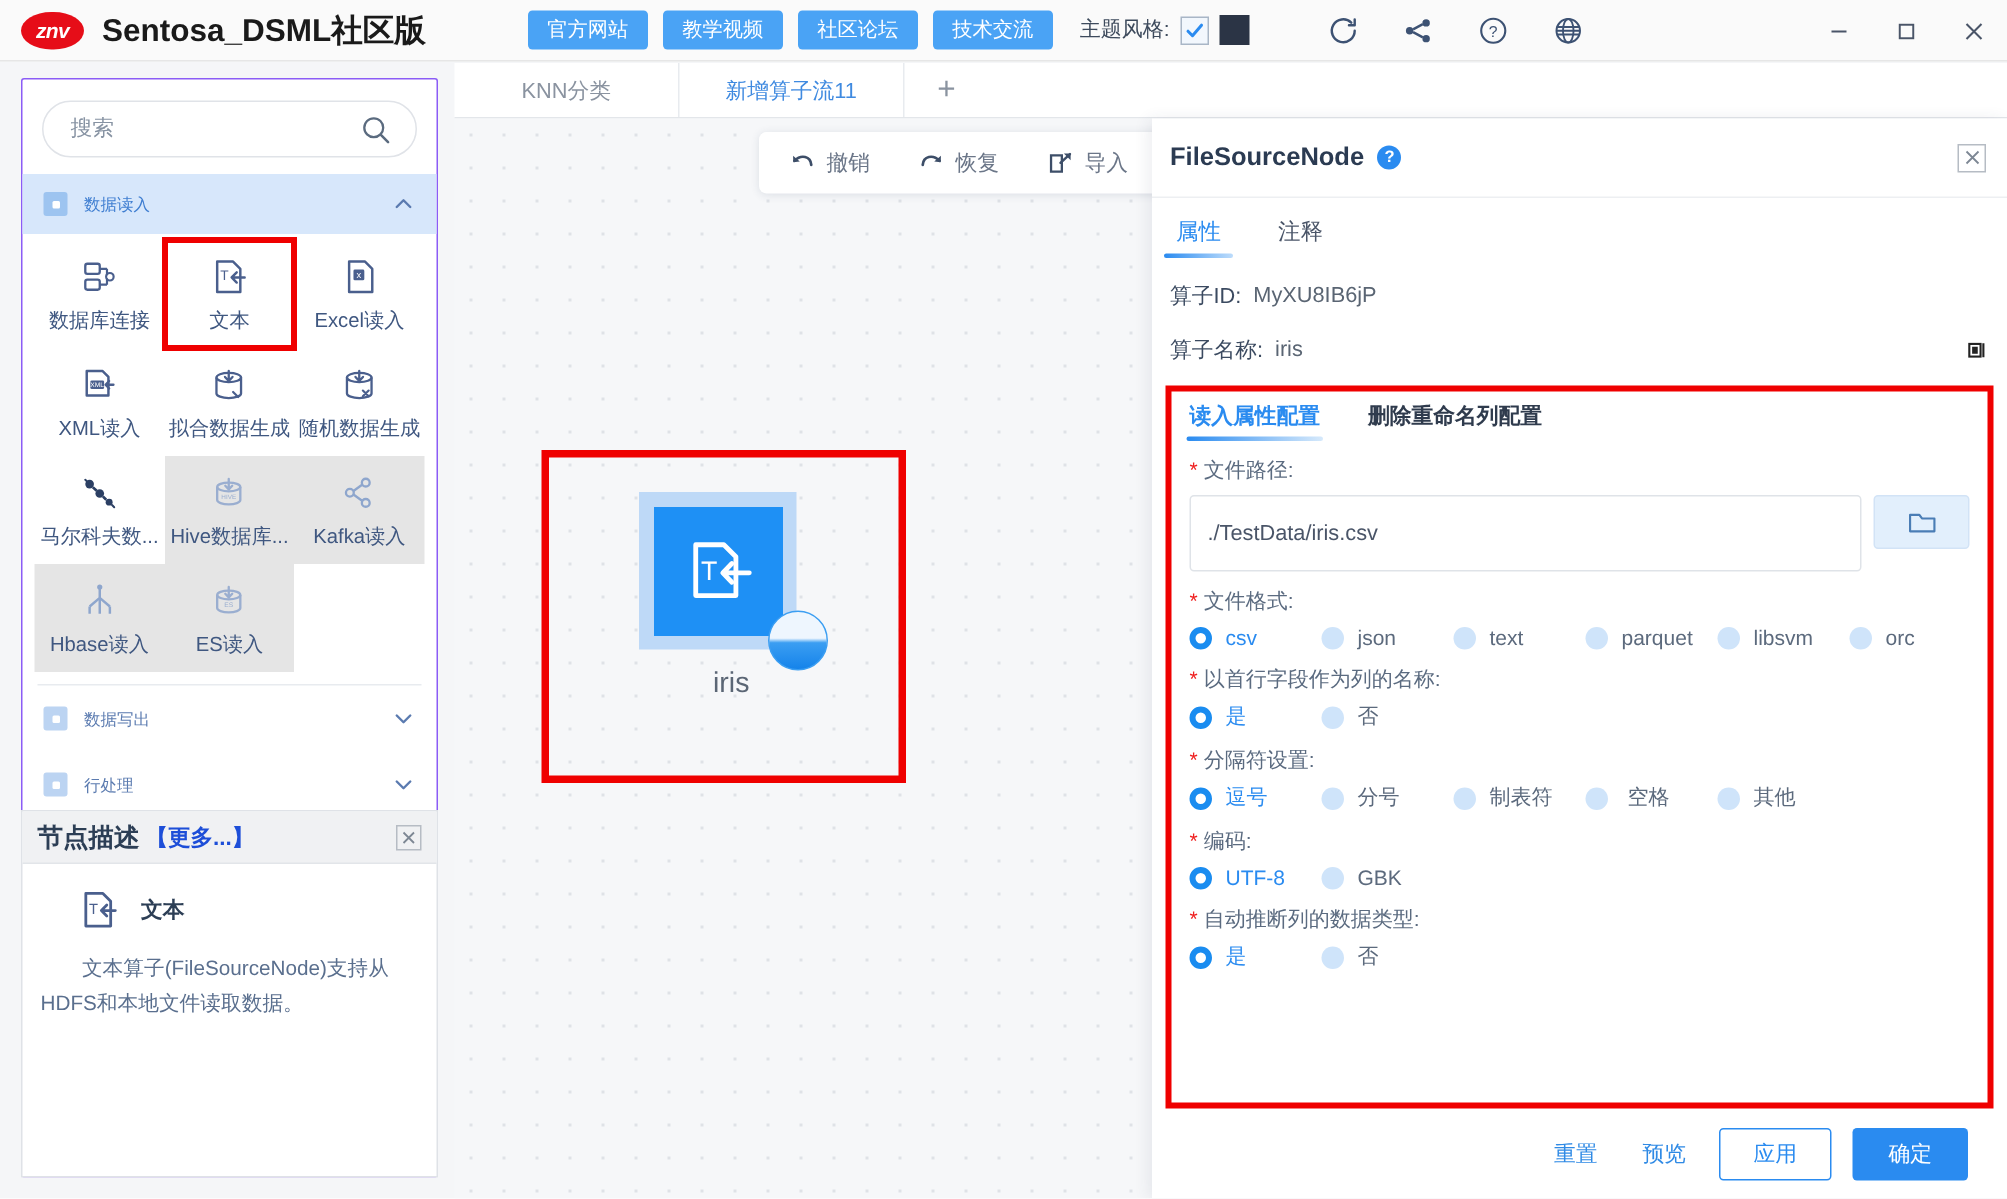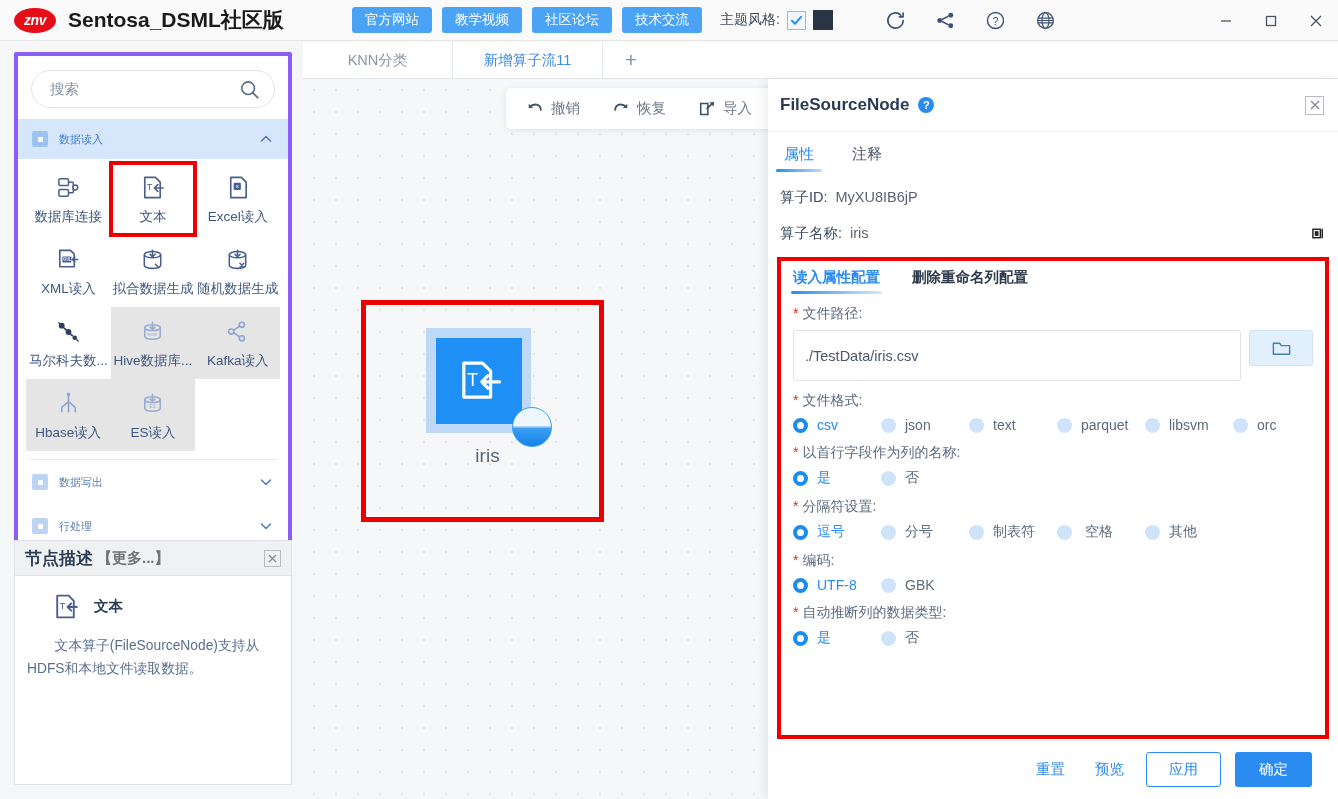--- a/index.html
+++ b/index.html
@@ -71,21 +71,21 @@
   .win-ctrls { position: absolute; right: 0; top: 0; height: 41px; display: flex; align-items: center; }
   .win-btn {
     width: 45px; height: 41px; display: flex; align-items: center; justify-content: center;
     cursor: pointer; color: #4a5568;
   }
 
   
   .sidebar {
     position: absolute; left: 14px; top: 52px; width: 278px; height: 733px;
     background: #ffffff;
-    border: 4px solid #8b5cf6;
+    border: 1px solid #8b5cf6;
     border-radius: 2px;
     display: flex; flex-direction: column;
   }
   .search-wrap { padding: 14px 13px 11px 13px; }
   .search-box {
     position: relative;
     height: 38px; border: 1px solid #e0e3e8; border-radius: 19px;
     display: flex; align-items: center; padding: 0 16px;
     background: #fff;
   }
@@ -132,21 +132,21 @@
 
   .desc-panel {
     position: absolute; left: 14px; bottom: 14px; width: 278px; height: 245px;
     background: #ffffff; border: 1px solid #dfe2e7;
   }
   .desc-head {
     height: 35px; background: #f0f1f3; border-bottom: 1px solid #e2e5e9;
     display: flex; align-items: center; padding: 0 10px;
   }
   .desc-head-title { font-size: 17px; color: #2c3e55; font-weight: 600; }
-  .desc-head-more { font-size: 15px; color: #737373; font-weight: 600; margin-left: 4px; cursor:pointer; }
+  .desc-head-more { font-size: 15px; color: #1d4ed8; font-weight: 600; margin-left: 4px; cursor:pointer; }
   .desc-close {
     margin-left: auto; width: 17px; height: 17px; border: 1px solid #b6bcc4;
     display: flex; align-items: center; justify-content: center; cursor: pointer; color:#7d8794;
   }
   .desc-body { padding: 16px 12px 0 12px; }
   .desc-row { display: flex; align-items: center; gap: 14px; margin-left: 24px; }
   .desc-row .dicon { color: #4a5f8d; display:flex; }
   .desc-row .dname { font-size: 14.5px; color: #2c3e55; font-weight: 600; }
   .desc-text {
     margin-top: 14px; font-size: 13.8px; color: #5a6f8e; line-height: 1.65;

